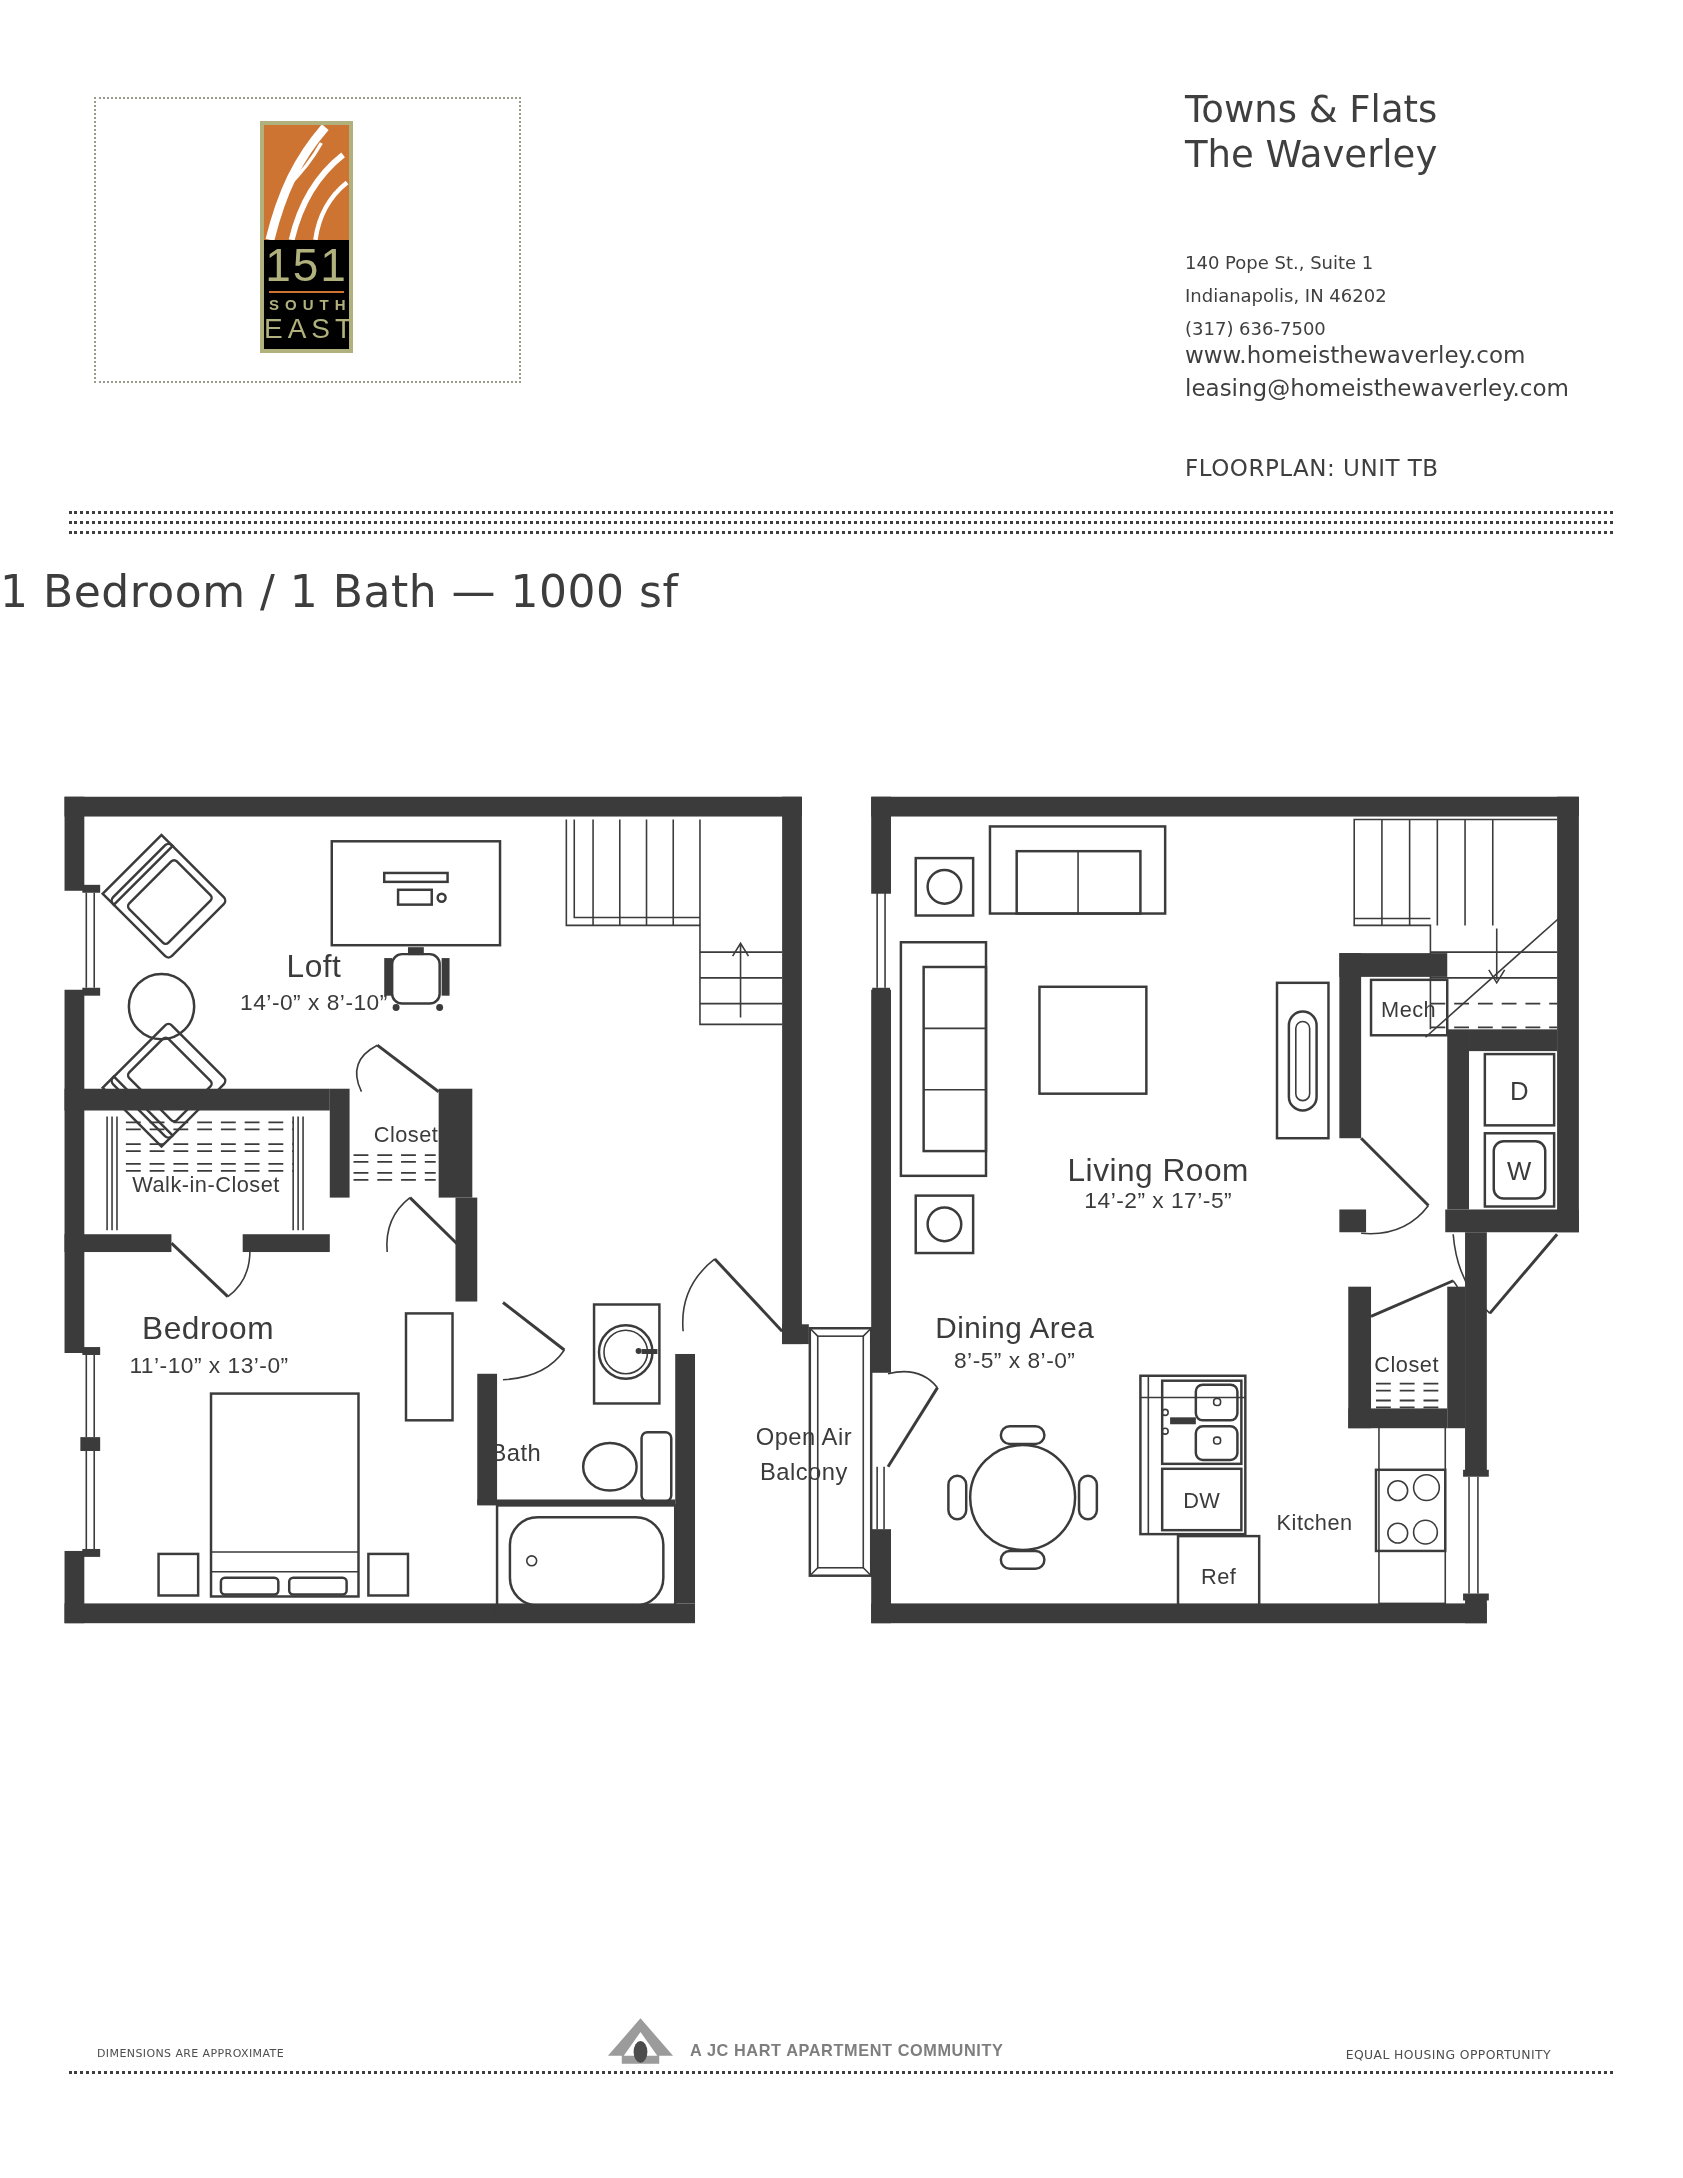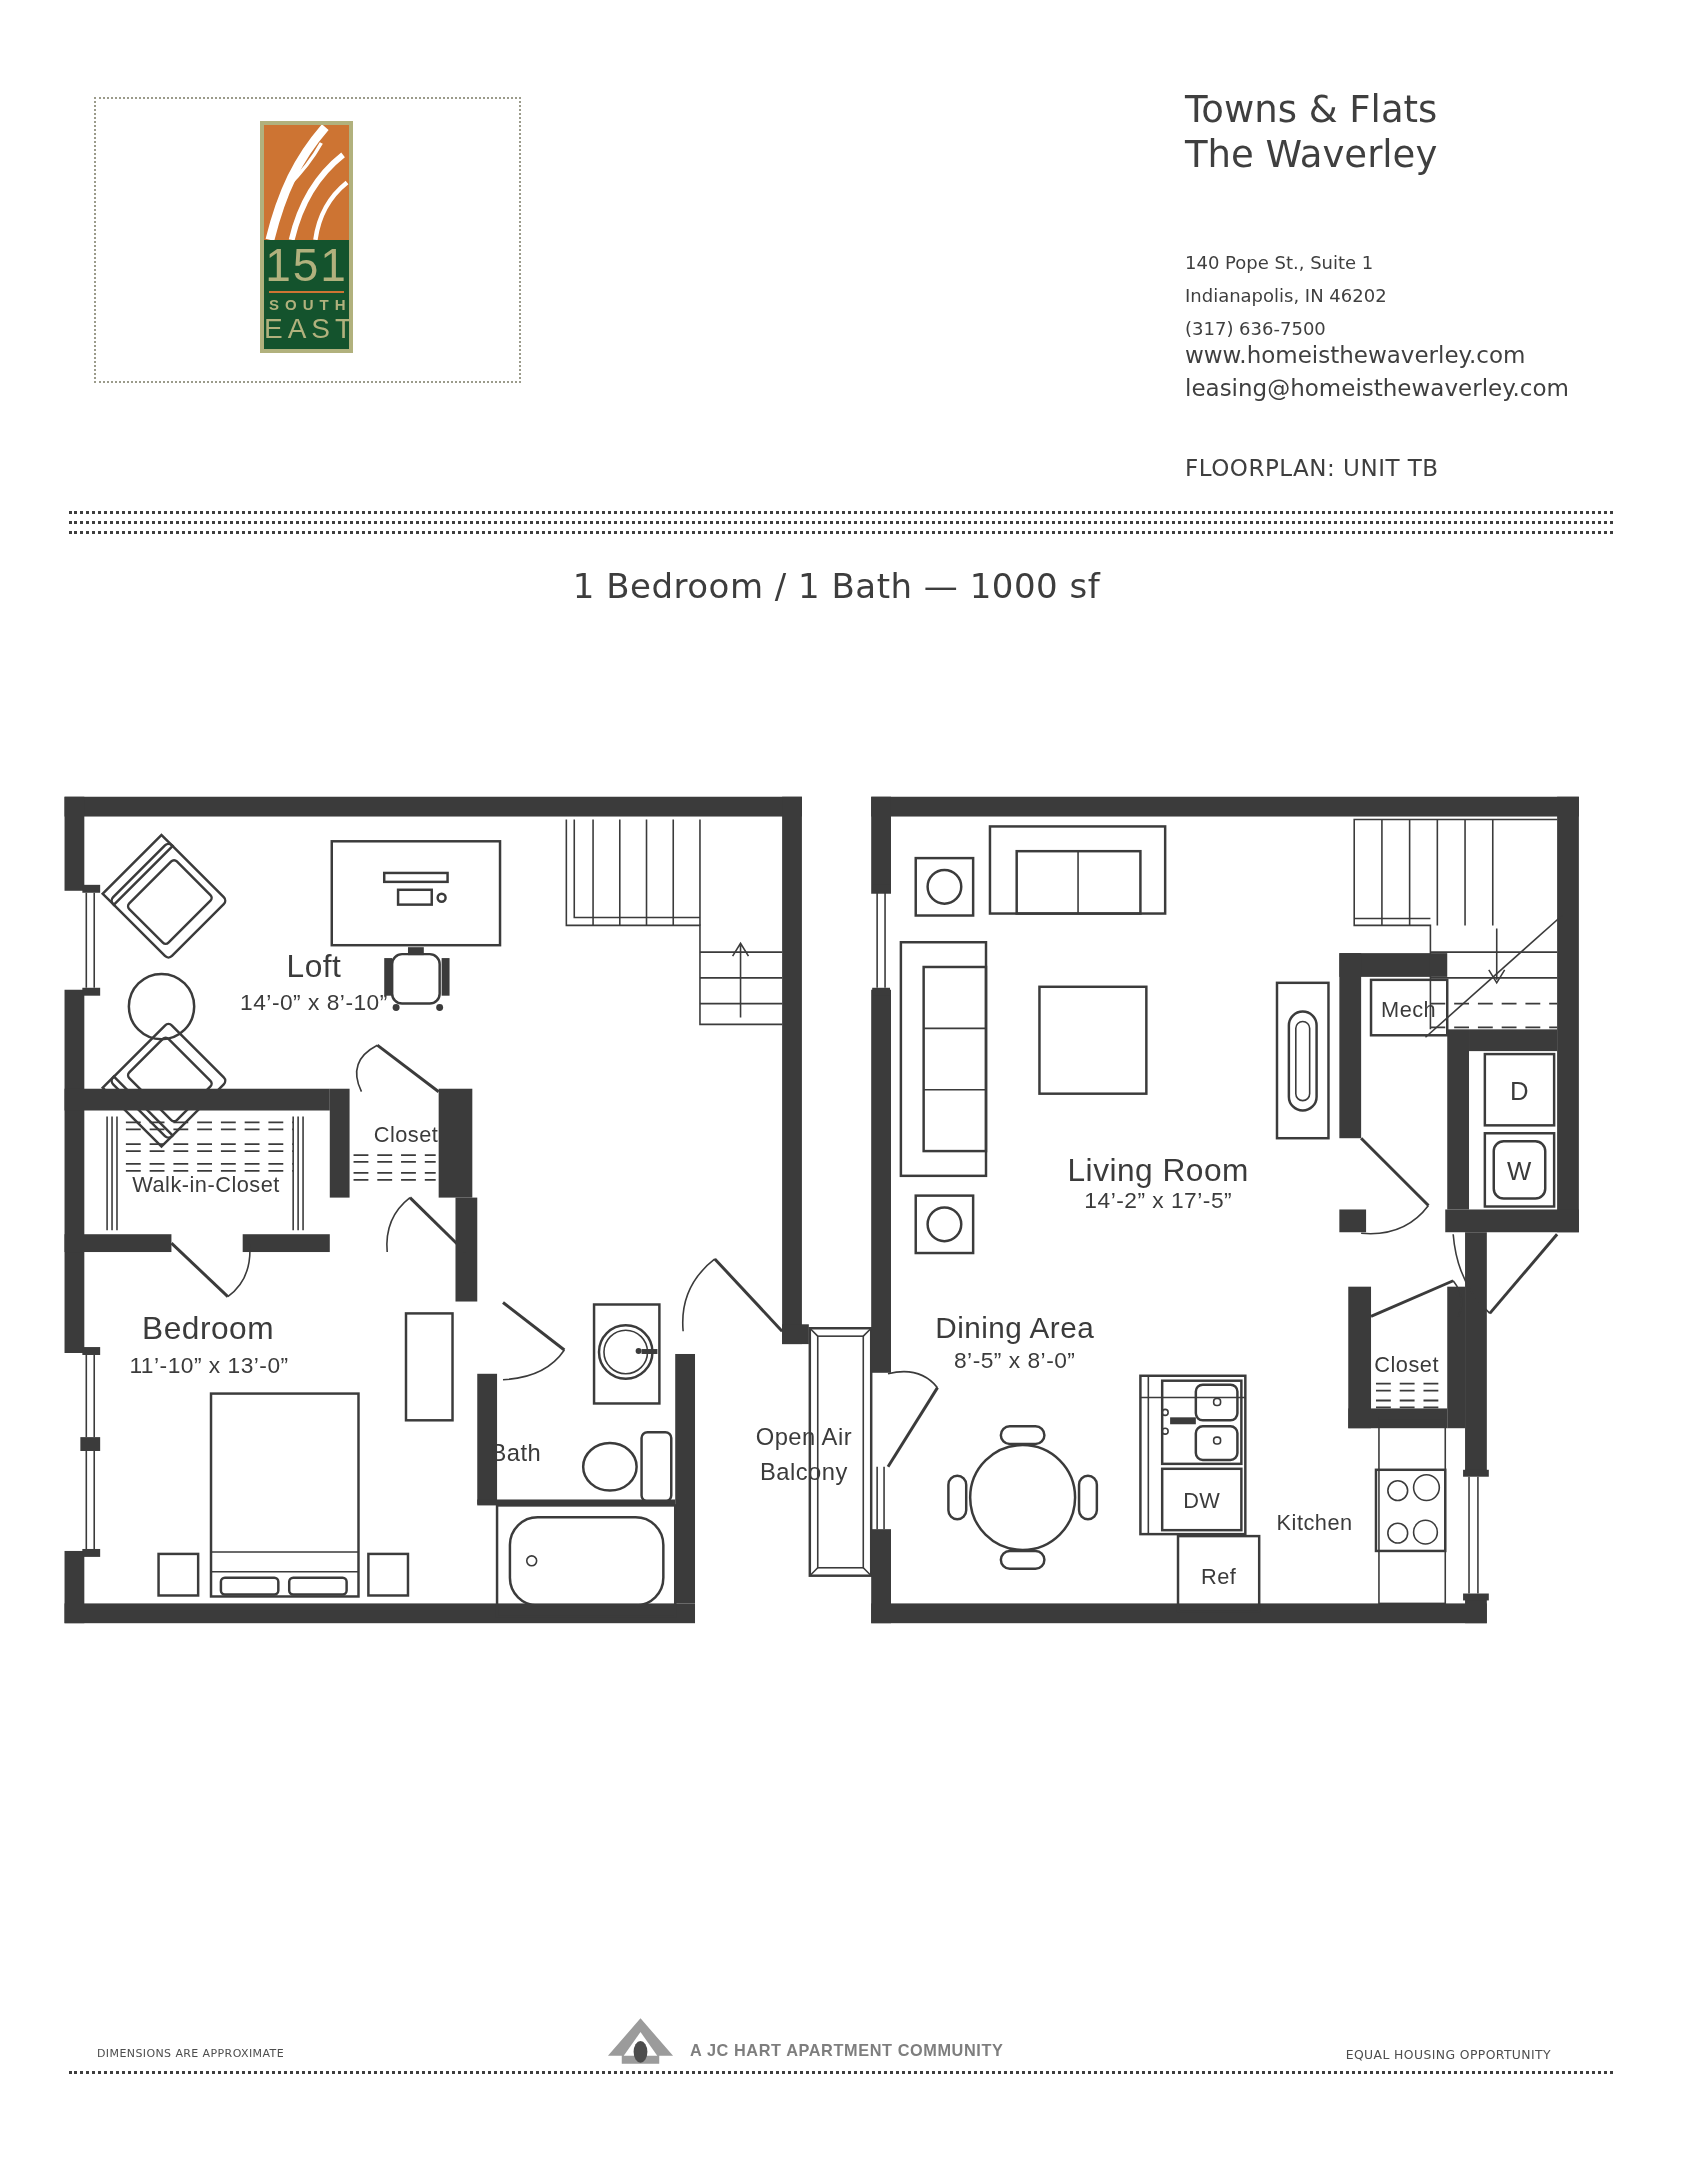--- a/index.html
+++ b/index.html
@@ -2,21 +2,21 @@
 <html><head>
 <meta charset="utf-8">
 <style>
   html,body{margin:0;padding:0;background:#ffffff;}
   #page{position:relative;width:1683px;height:2178px;background:#ffffff;overflow:hidden;
         font-family:"DejaVu Sans","Liberation Sans",sans-serif;color:#3f3f3f;}
   .abs{position:absolute;}
 
   
   #logo-box{left:94px;top:97px;width:423px;height:282px;border:2px dotted #9b9b8b;}
-  #logo{position:absolute;left:164px;top:22px;width:85px;border:4px solid #b1b17d;background:#14532d;}
+  #logo{position:absolute;left:164px;top:22px;width:85px;border:4px solid #b1b17d;background:#000000;}
   #logo-art{width:85px;height:115px;background:#cd7433;display:block;}
   #logo-151{font-family:"Liberation Sans",sans-serif;font-size:46px;line-height:50px;text-align:center;
             color:#b1b17d;letter-spacing:2px;}
   #logo-rule{height:2px;background:#cd7433;margin:1px 5px 3px 5px;}
   #logo-south{font-family:"Liberation Sans",sans-serif;font-size:15px;font-weight:bold;letter-spacing:6px;
               text-align:center;color:#b1b17d;padding-left:5px;}
   #logo-east{font-family:"Liberation Sans",sans-serif;font-size:28px;letter-spacing:5px;text-align:center;
              color:#b1b17d;padding-left:0;line-height:32px;margin-bottom:4px;}
 
   
@@ -25,21 +25,21 @@
   #addr{position:absolute;top:115px;font-size:18px;line-height:33px;margin-top:44px;}
   #web{position:absolute;top:252px;font-size:23px;line-height:33px;}
   #fp-label{position:absolute;top:368px;font-size:23px;letter-spacing:0.5px;}
 
   
   .dotrow{height:0;border-top:3.5px dotted #3e3e3e;}
   #dots-top{left:69px;top:511px;width:1544px;}
   #dots-top .dotrow{margin-bottom:7px;}
   #dots-bottom{left:69px;top:2071px;width:1544px;}
 
-  #main-title{left:0;top:566px;width:1673px;text-align:center;font-size:34px;letter-spacing:0.5px;color:#3d3d3d;}
+  #main-title{left:0;top:566px;width:1673px;font-size:44px;letter-spacing:0.5px;color:#3d3d3d;}
 
   
   #foot-left{left:97px;top:2047px;font-size:11px;letter-spacing:0.4px;color:#4e4e4e;}
   #foot-center{left:690px;top:2041px;font-size:16.3px;font-weight:bold;letter-spacing:0.6px;color:#7e7e7e;
                font-family:"Liberation Sans",sans-serif;}
   #foot-right{right:132px;top:2047px;font-size:12.4px;letter-spacing:0.4px;color:#4e4e4e;}
 
   
   #plan-svg{position:absolute;left:0;top:772px;width:1683px;height:871px;}
   .wall{fill:#3b3b3b;stroke:none;}

